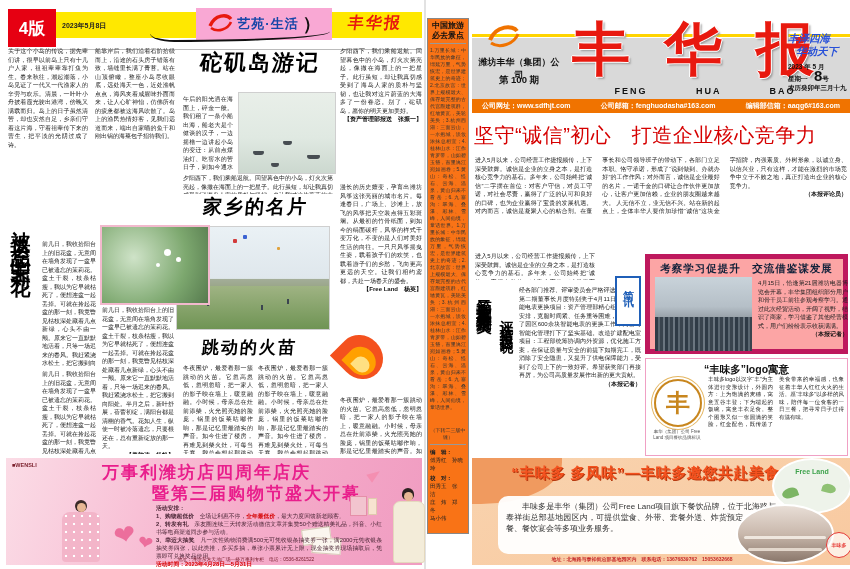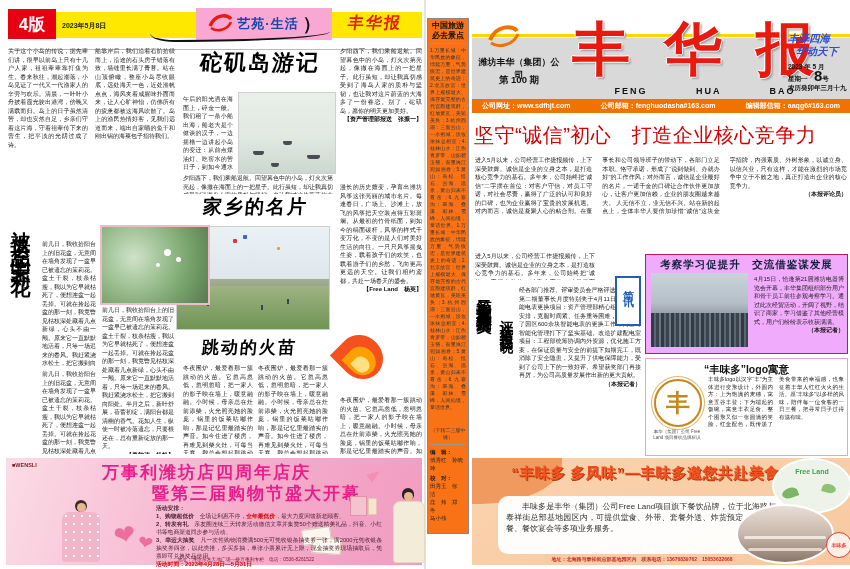--- a/index.html
+++ b/index.html
@@ -19,21 +19,21 @@
   .kitedot{position:absolute;border-radius:1px;}
   .figure{position:absolute;width:2px;height:5px;background:#3b4450;}
   .gutter{position:absolute;left:424px;top:0;width:2px;height:569px;background:#e2e2e2;}
   .yellowbar{background:#ffe800;}
   .redbadge{background:#e60012;color:#fff;font-weight:900;display:flex;align-items:center;justify-content:center;}
   .orangebar{background:#f07300;color:#fff;font-weight:bold;font-size:7px;display:flex;align-items:center;justify-content:space-between;padding:0 10px;box-sizing:border-box;}
   .bigred{color:#e8190f;font-weight:900;
           text-shadow:1px 0 #fff,-1px 0 #fff,0 1px #fff,0 -1px #fff,2px 2px 2px #9a9a9a;
           font-family:"DejaVu Serif","Liberation Serif",serif;}
   .headline{color:#d50000;font-weight:400;letter-spacing:0.5px;}
-  .boxblue{border:1px solid #be185d;background:#f0abfc;}
+  .boxblue{border:5px solid #be185d;background:#fca5a5;}
   .boxpink{border:1px solid #f0a0c4;background:#fff;}
   .briefsbox{border:2px solid #1f5fb8;background:#fff;display:flex;align-items:center;justify-content:center;}
   .goldlogo{border:2px solid #c8861e;border-radius:50%;display:flex;align-items:center;justify-content:center;
             box-shadow:0 0 0 2px #fff,0 0 0 3px #e4b55f;}
   .stamp{border:1.5px solid #e53935;border-radius:50%;color:#e53935;display:flex;align-items:center;justify-content:center;text-align:center;background:rgba(255,255,255,.7);}
   .adL{background:linear-gradient(105deg,#fbdce6 0%,#f6aecb 55%,#f09cc1 100%);}
   .adR{background:linear-gradient(160deg,#f9d3ae 0%,#f8c9a0 100%);}
   .adR-blob{position:absolute;left:0;top:0;width:90px;height:46px;background:#f09a5f;border-radius:0 0 90% 0;}
   .whitecard{background:rgba(255,255,255,.95);border-radius:10px;}
   .heart{color:#ec6e9c;position:absolute;}
@@ -47,21 +47,21 @@
 </head>
 <body>
 
 <div class="sheet">
   <div class="gutter"></div>
 
   <div class="b" style="left:0;top:0;width:424px;height:569px;">
 
     <div class="b yellowbar" style="left:8px;top:12px;width:188px;height:26px;"></div>
     <div class="b yellowbar" style="left:300px;top:12px;width:122px;height:26px;"></div>
-    <div class="b redbadge" style="left:8px;top:9px;width:48px;height:30px;font-size:17px;">4版</div>
+    <div class="b redbadge" style="left:8px;top:9px;width:48px;height:38px;font-size:17px;">4版</div>
     <div class="b" style="left:62px;top:21px;font-size:7px;font-weight:bold;color:#222;">2023年5月8日</div>
     <div class="b" style="left:196px;top:8px;width:136px;height:32px;background:#f9a8d4;display:flex;align-items:center;gap:4px;justify-content:center;">
       <span>
         <svg width="26" height="20" viewBox="0 0 26 20">
             <path d="M3 14 C8 2 20 2 24 7" stroke="#e8190f" stroke-width="3.4" fill="none"></path>
             <path d="M4 16 C11 21 21 17 24 10" stroke="#e8190f" stroke-width="2.6" fill="none"></path>
           </svg>
       </span>
       <span style="font-size:13px;font-weight:900;color:#1746a8;letter-spacing:1px;">艺苑·生活</span>
       <span style="font-size:18px;font-weight:bold;color:#111;">）</span>

